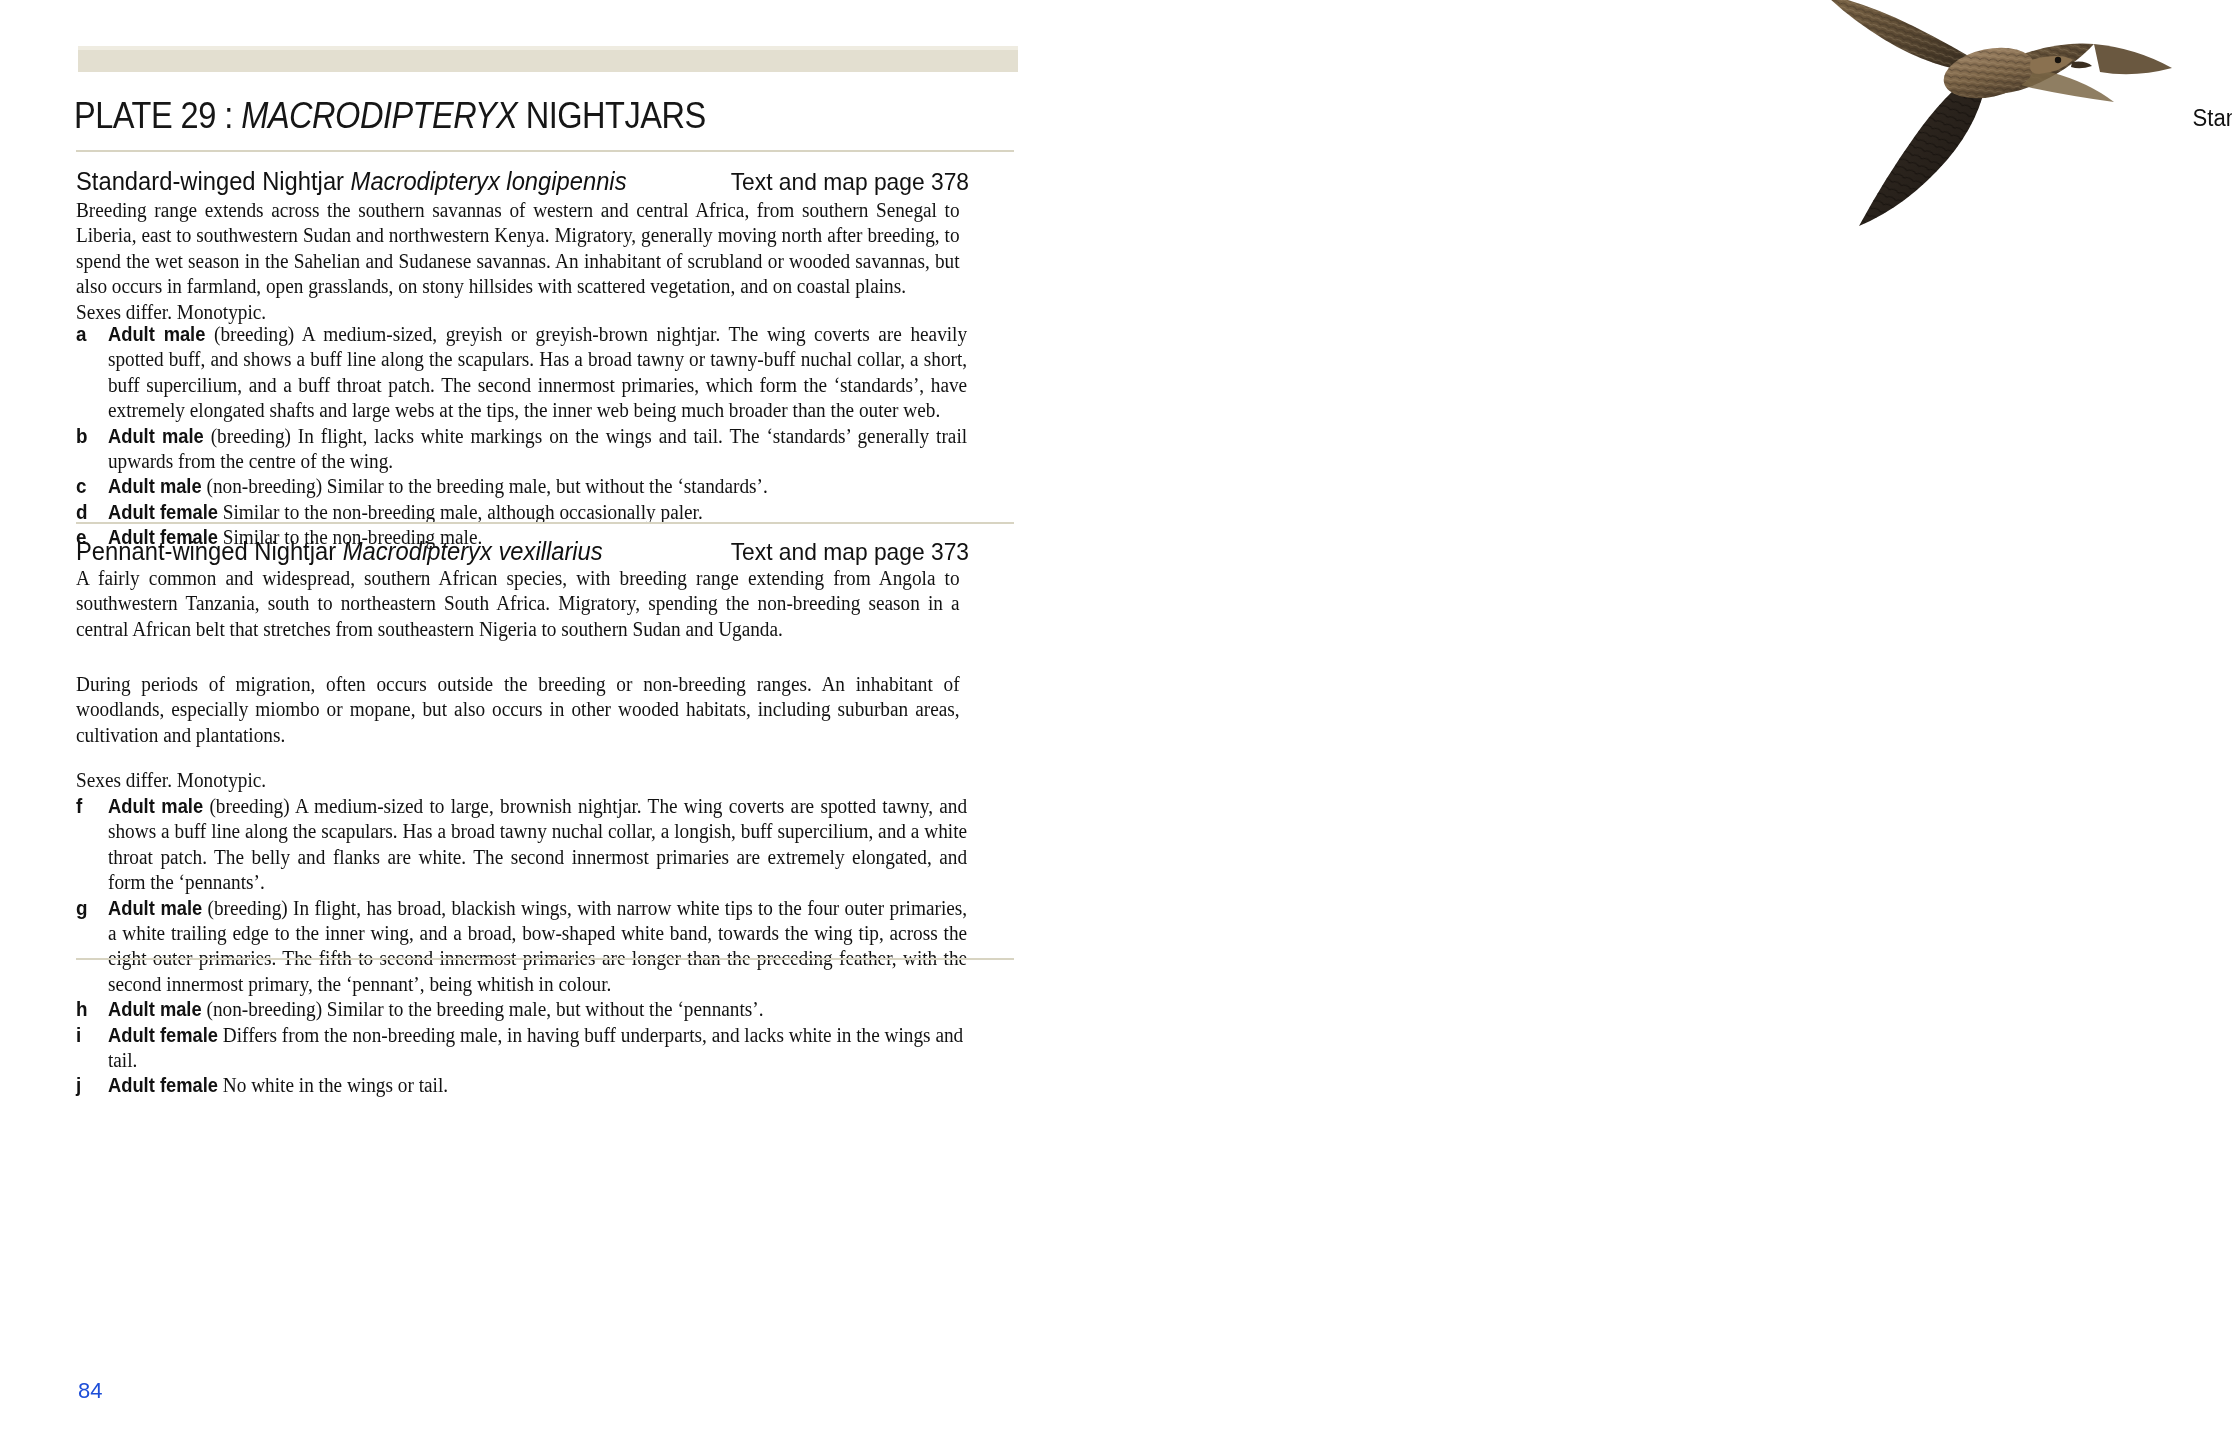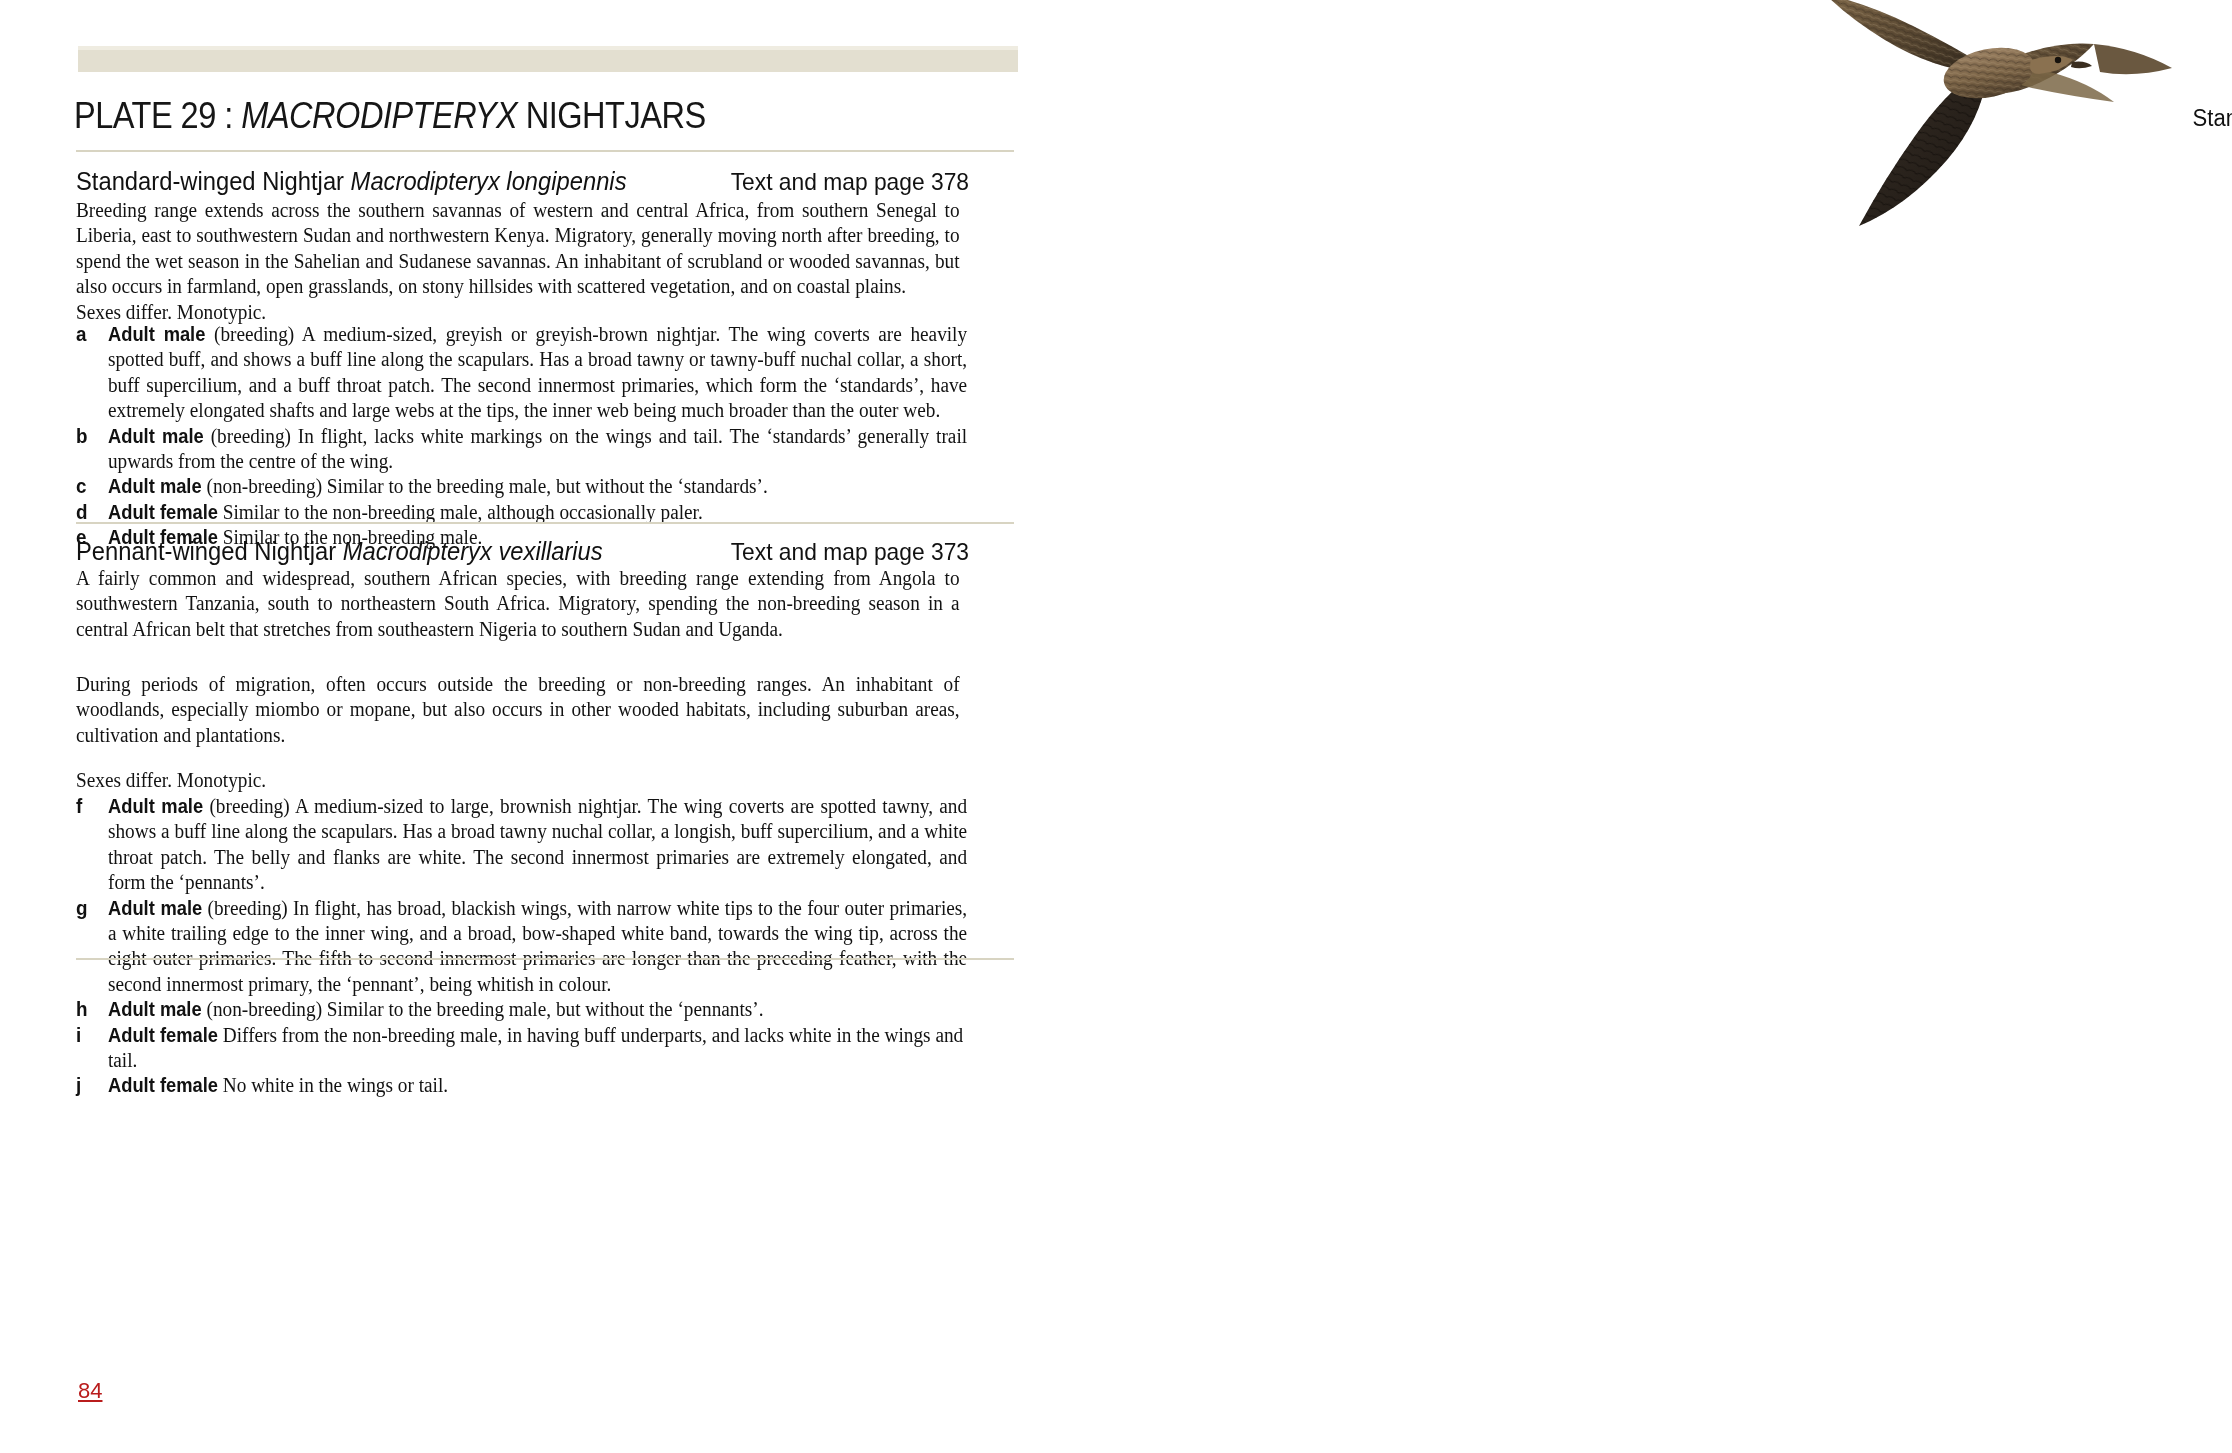--- a/index.html
+++ b/index.html
@@ -188,21 +188,21 @@
         <div class="etext nj"><span class="lbl">Adult female</span><span> Differs from the non-breeding male, in having buff underparts, and lacks white in the wings and tail.</span></div>
       </div>
       <div class="entry">
         <div class="ltr">j</div>
         <div class="etext nj"><span class="lbl">Adult female</span><span> No white in the wings or tail.</span></div>
       </div>
     </div>
 
     <div class="rule r3" style="background: rgb(216, 212, 194);"></div>
 
-    <div class="folio" style="color: #b91c1c; text-decoration: underline;">84</div>
+    <div class="folio" style="color: #1d4ed8;">84</div>
   </div>
 
   <div class="right-page">
 
     <svg width="1116" height="1453" viewBox="0 0 1116 1453">
       <defs>
         <linearGradient id="gBody" x1="0" y1="0" x2="0" y2="1">
           <stop offset="0%" stop-color="#9a8062"></stop>
           <stop offset="55%" stop-color="#7a6346"></stop>
           <stop offset="100%" stop-color="#53422e"></stop>

